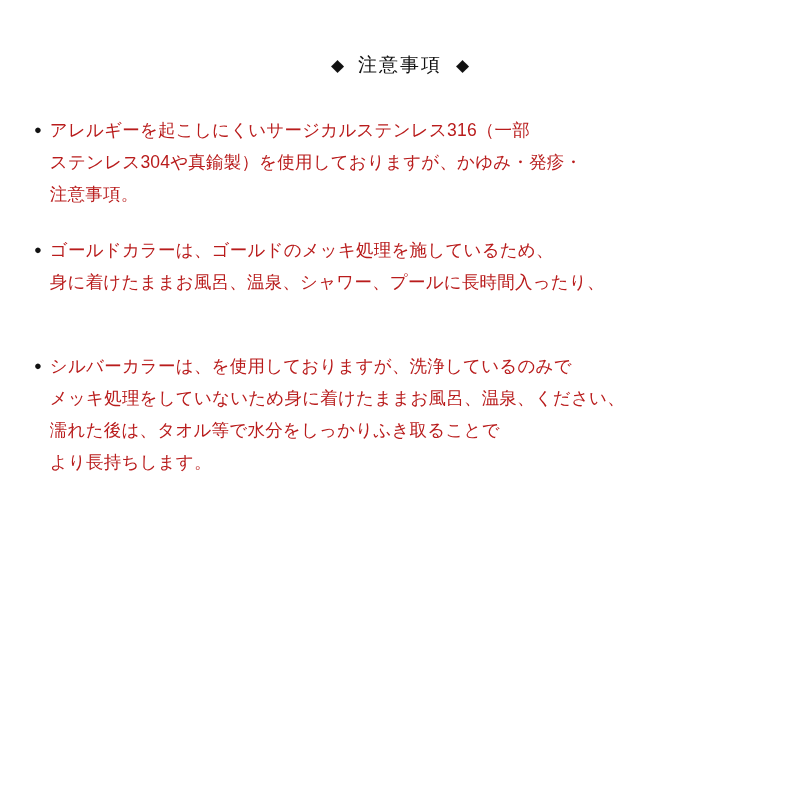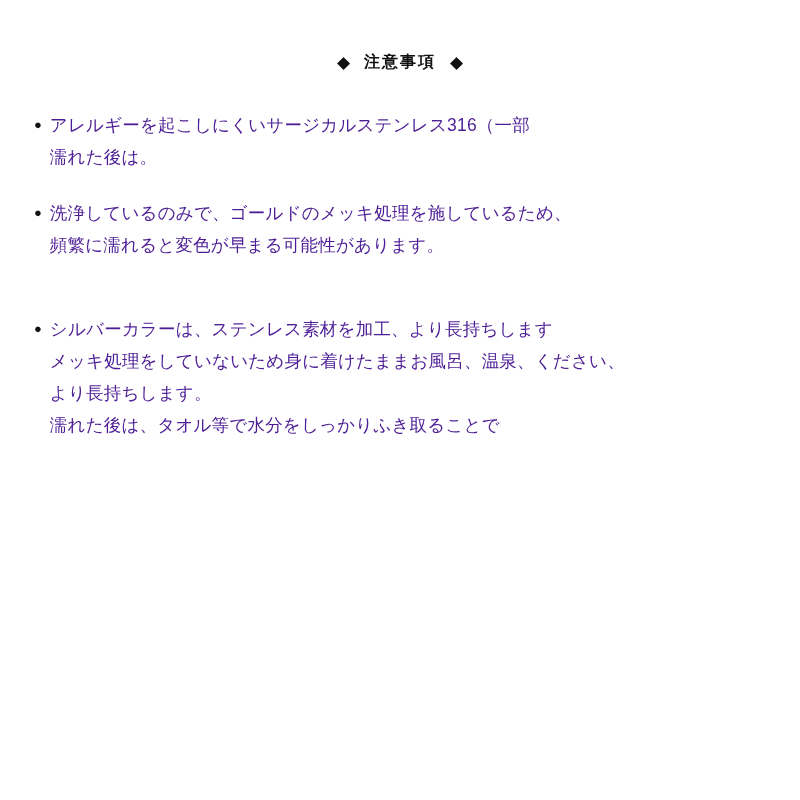--- a/index.html
+++ b/index.html
@@ -28,22 +28,22 @@
     gap: 14px;
     margin-top: 52px;
     margin-bottom: 36px;
   }
   .diamond {
     font-size: 17px;
     line-height: 1;
     color: #111111;
   }
   .title-text {
-    font-size: 16px;
-    font-weight: bold;
+    font-size: 19px;
+    font-weight: normal;
     letter-spacing: 2px;
     color: #111111;
   }
   .notes {
     padding-left: 34px;
     padding-right: 30px;
   }
   .note {
     display: flex;
     align-items: flex-start;
@@ -54,21 +54,21 @@
     line-height: 32px;
     color: #111111;
     margin-right: 8px;
   }
   .note-lines {
     flex: 1 1 auto;
   }
   .note-line {
     font-size: 17.5px;
     line-height: 32px;
-    color: #4c1d95;
+    color: #b91c1c;
     white-space: pre;
     letter-spacing: 0.2px;
   }
   .gap-1 { height: 24px; }
   .gap-2 { height: 52px; }
 </style>
 </head>
 <body>
 
 <div class="page">
@@ -78,40 +78,41 @@
     <span class="title-text">注意事項</span>
     <span class="diamond">◆</span>
   </div>
 
   <div class="notes">
 
     <div class="note">
       <span class="note-bullet">●</span>
       <div class="note-lines">
         <div class="note-line">アレルギーを起こしにくいサージカルステンレス316（一部</div>
-        <div class="note-line">濡れた後は。</div>
+        <div class="note-line">ステンレス304や真鍮製）を使用しておりますが、かゆみ・発疹・</div>
+        <div class="note-line">注意事項。</div>
       </div>
     </div>
 
     <div class="gap-1"></div>
 
     <div class="note">
       <span class="note-bullet">●</span>
       <div class="note-lines">
-        <div class="note-line">洗浄しているのみで、ゴールドのメッキ処理を施しているため、</div>
-        <div class="note-line">頻繁に濡れると変色が早まる可能性があります。</div>
+        <div class="note-line">ゴールドカラーは、ゴールドのメッキ処理を施しているため、</div>
+        <div class="note-line">身に着けたままお風呂、温泉、シャワー、プールに長時間入ったり、</div>
       </div>
     </div>
 
     <div class="gap-2"></div>
 
     <div class="note">
       <span class="note-bullet">●</span>
       <div class="note-lines">
-        <div class="note-line">シルバーカラーは、ステンレス素材を加工、より長持ちします</div>
+        <div class="note-line">シルバーカラーは、を使用しておりますが、洗浄しているのみで</div>
         <div class="note-line">メッキ処理をしていないため身に着けたままお風呂、温泉、ください、</div>
+        <div class="note-line">濡れた後は、タオル等で水分をしっかりふき取ることで</div>
         <div class="note-line">より長持ちします。</div>
-        <div class="note-line">濡れた後は、タオル等で水分をしっかりふき取ることで</div>
       </div>
     </div>
 
   </div>
 </div>
 
 </body></html>

